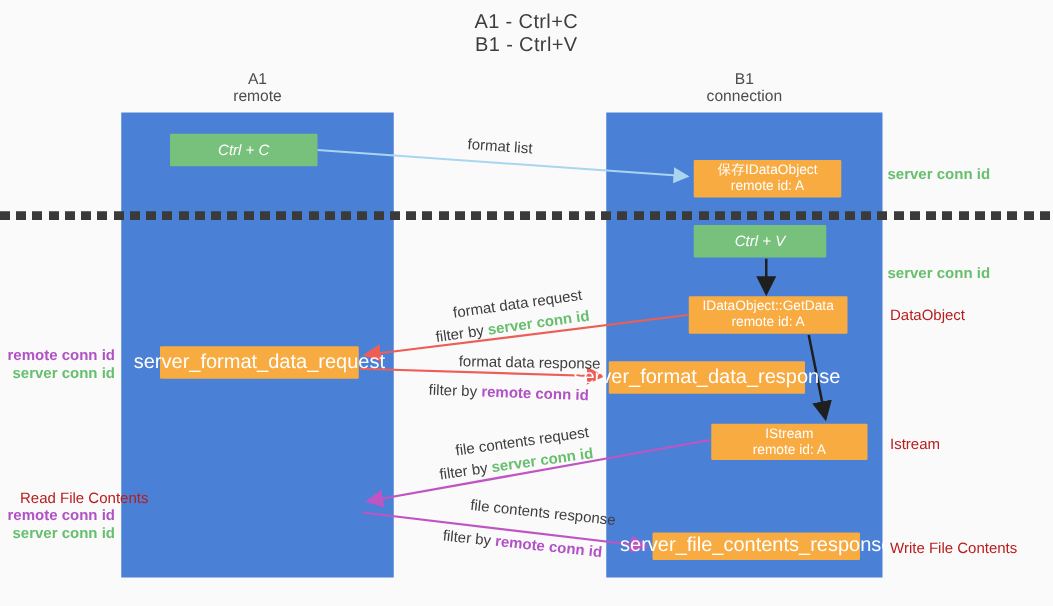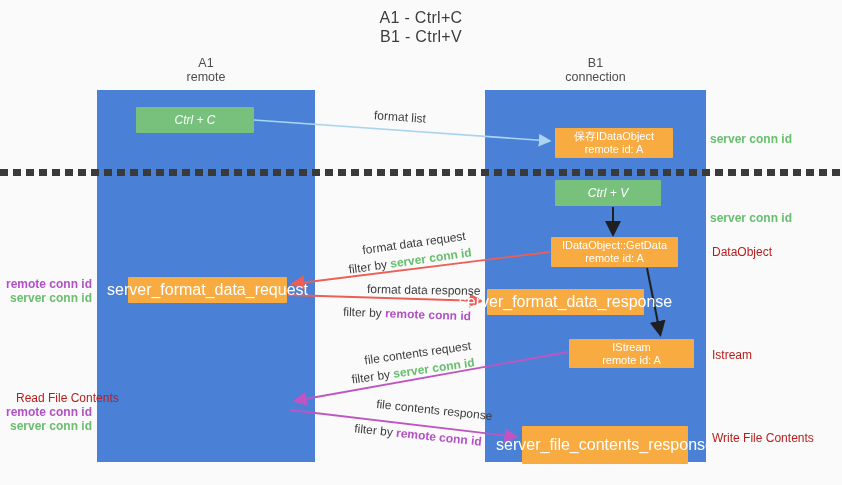--- a/index.html
+++ b/index.html
@@ -102,21 +102,21 @@
   <div class="node orange" style="left:569px; top:339px; width:125px; height:29px;">
     <div>IStream</div>
     <div>remote id: A</div>
   </div>
 
   <div class="node snake" style="left:128px; top:277px; width:159px; height:26px;">server_format_data_request</div>
 
   <div class="node snake" style="left:487px; top:289px; width:157px; height:26px;">server_format_data_response</div>
 
 
-  <div class="node snake" style="left:522px; top:426px; width:166px; height:38px;">server_file_contents_response</div>
+  <div class="node snake" style="left:522px; top:426px; width:166px; height:22px;">server_file_contents_response</div>
 
   <div class="diag-label" style="left:374px; top:110px; transform:rotate(4deg);">format list</div>
 
   <div class="diag-label" style="left:362px; top:236px; transform:rotate(-8deg);">format data request</div>
   <div class="diag-label" style="left:348px; top:254px; transform:rotate(-8deg);">
     <span>filter by</span>
     <span class="green">server conn id</span>
   </div>
 
   <div class="diag-label" style="left:367px; top:283px; transform:rotate(1deg);">format data response</div>

